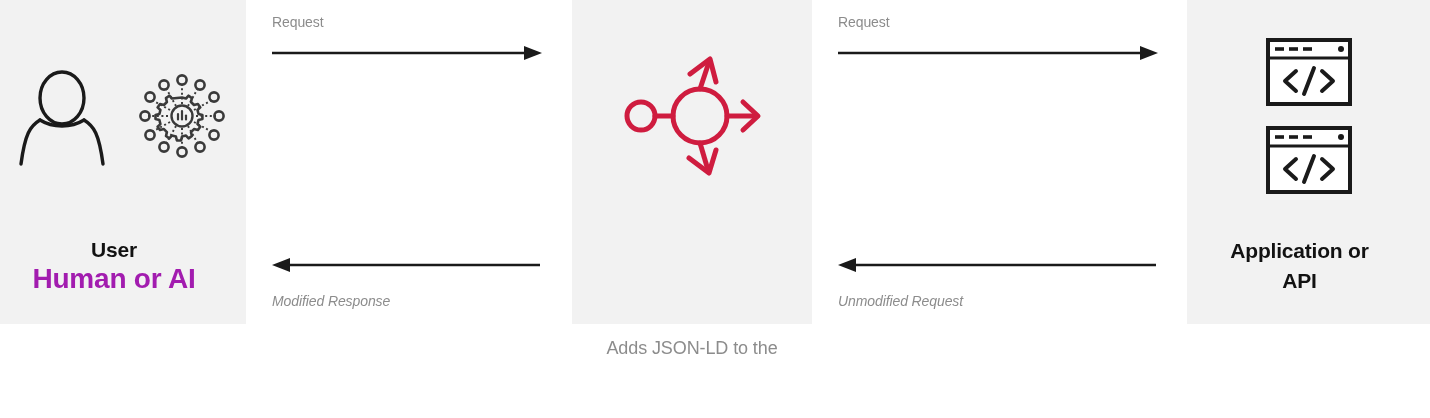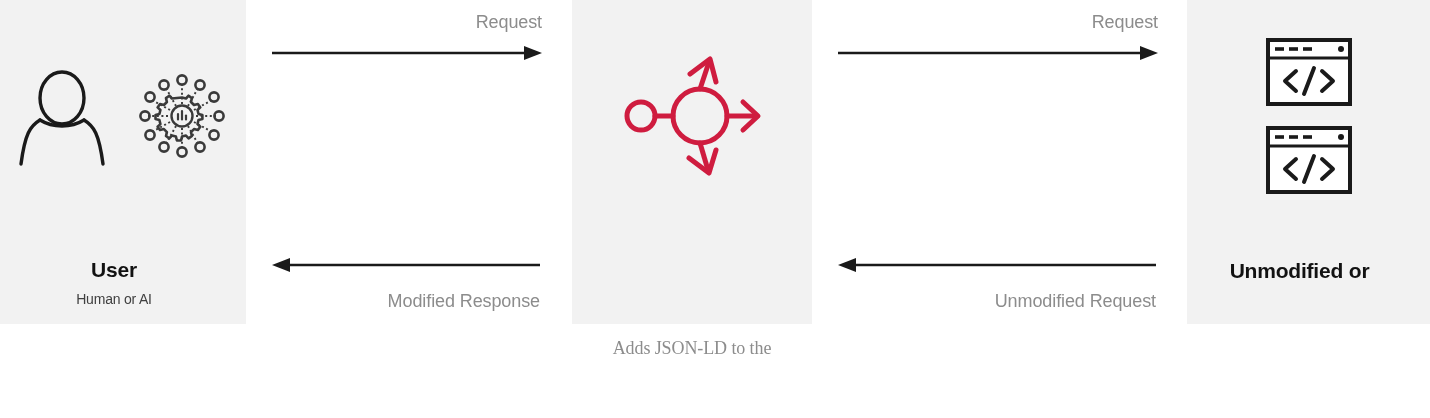--- a/index.html
+++ b/index.html
@@ -47,63 +47,61 @@
     flex-direction: column;
     gap: 20px;
   }
 
   .panel-labels {
     position: absolute;
     left: 0;
     right: 18px;
     top: 236px;
     text-align: center;
-    margin-top: 20px;
   }
   .panel-title {
     font-size: 21px;
     font-weight: bold;
     color: #121212;
     line-height: 28px;
     letter-spacing: -0.2px;
   }
   .panel-sub {
-    font-size: 14px;
-    font-weight: normal;
-    color: #404040;
+    font-size: 28px;
+    font-weight: bold;
+    color: #a21caf;
     line-height: 30px;
     letter-spacing: -0.2px;
   }
   .panel-title.two-line {
     line-height: 30px;
   }
 
   
   #adc-caption {
     position: absolute;
     left: 572px;
     width: 240px;
     top: 334px;
     text-align: center;
     font-size: 18px;
     line-height: 28px;
     color: #8c8c8c;
     letter-spacing: -0.1px;
-    font-family: Liberation Serif, serif;
   }
 
   
   .flow {
     position: absolute;
   }
   .flow-label {
     position: absolute;
     width: 100%;
-    text-align: right;
-    font-size: 18px;
+    text-align: left;
+    font-size: 14px;
     color: #8c8c8c;
     letter-spacing: -0.1px;
     line-height: 24px;
   }
   .flow-arrow {
     position: absolute;
     left: 0;
     width: 100%;
     height: 18px;
   }
@@ -111,21 +109,21 @@
   
   #flow-req-1 { left: 272px; top: 10px;  width: 270px; }
   #flow-req-2 { left: 838px; top: 10px;  width: 320px; }
   #flow-req-1 .flow-label, #flow-req-2 .flow-label { top: 0px; }
   #flow-req-1 .flow-arrow, #flow-req-2 .flow-arrow { top: 34px; }
 
   
   #flow-res-1 { left: 272px; top: 256px; width: 268px; }
   #flow-res-2 { left: 838px; top: 256px; width: 318px; }
   #flow-res-1 .flow-arrow, #flow-res-2 .flow-arrow { top: 0px; }
-  #flow-res-1 .flow-label, #flow-res-2 .flow-label { top: 33px; }
+  #flow-res-1 .flow-label, #flow-res-2 .flow-label { top: 33px; font-style: italic; }
 
   svg { display: block; }
 </style>
 </head>
 <body>
 
 <div class="canvas">
 
   <div class="panel" id="panel-user">
     <div class="panel-icons">
@@ -265,21 +263,22 @@
           <g stroke="#1a1a1a" stroke-width="4" fill="none" stroke-linecap="round" stroke-linejoin="round">
             <polyline points="30,33 19,43 30,53"></polyline>
             <polyline points="56,33 67,43 56,53"></polyline>
             <line x1="48" y1="30" x2="38" y2="56"></line>
           </g>
         </svg>
       </span>
 
     </div>
     <div class="panel-labels">
-      <div class="panel-title two-line">Unmodified or</div>
+      <div class="panel-title two-line">Application or</div>
+      <div class="panel-title two-line">API</div>
     </div>
   </div>
 
   <div class="flow" id="flow-req-1">
     <div class="flow-label">Request</div>
     <div class="flow-arrow">
       <svg width="270" height="18" viewBox="0 0 270 18" preserveAspectRatio="none">
         <line x1="0" y1="9" x2="254" y2="9" stroke="#1a1a1a" stroke-width="2.6"></line>
         <polygon points="252,2 270,9 252,16" fill="#1a1a1a"></polygon>
       </svg>

